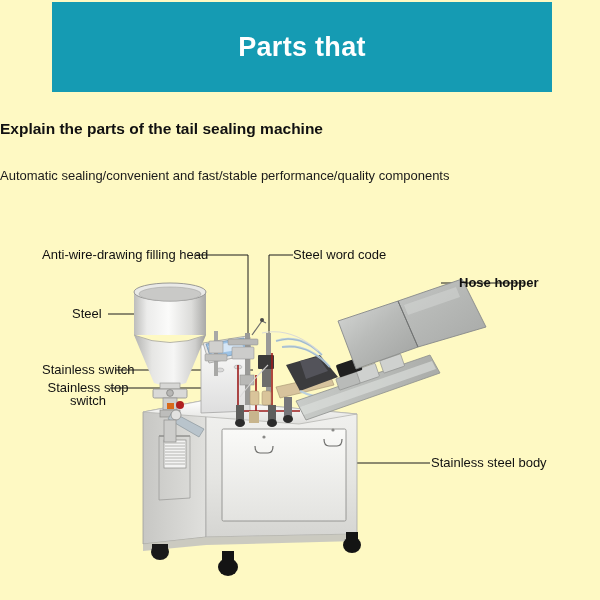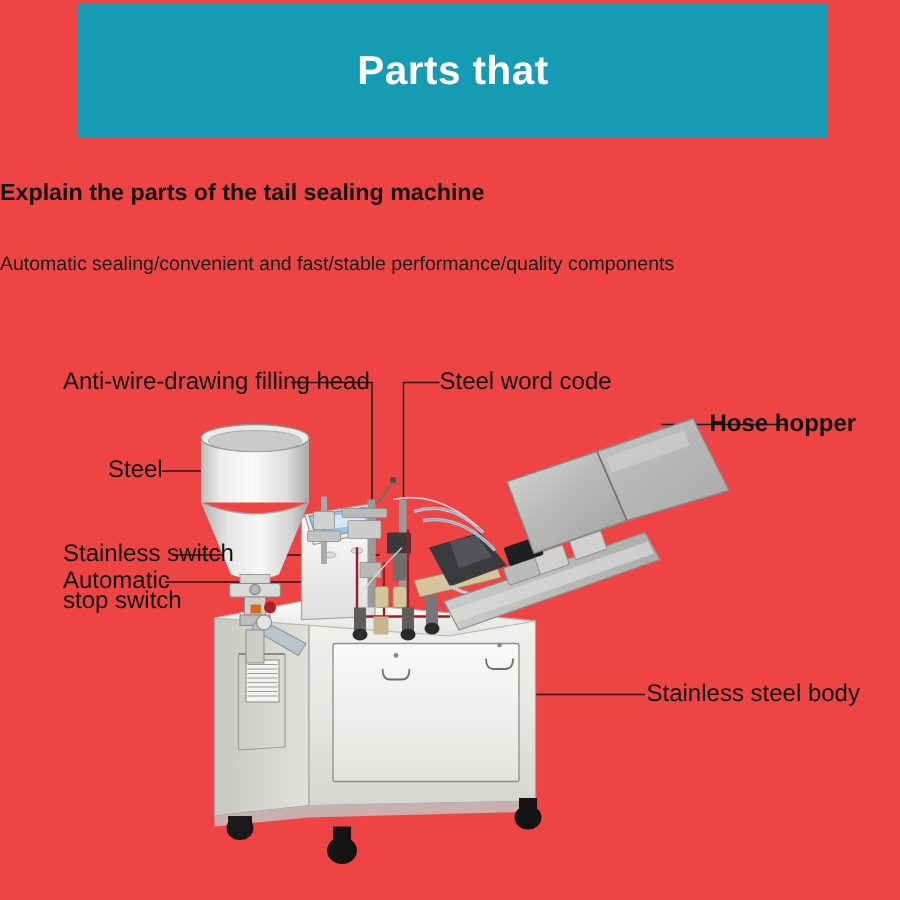--- a/index.html
+++ b/index.html
@@ -4,21 +4,21 @@
 <title>Parts that</title>
 <style>
   html,body{margin:0;padding:0;}
   body{
     width:600px;height:600px;
     background:#ffffff;
     font-family:"Liberation Sans", sans-serif;
     overflow:hidden;
     position:relative;
   }
-  #page{position:relative;width:600px;height:600px;background:#ef4444;overflow:hidden;}
+  #page{position:relative;width:600px;height:600px;background:#fef9c3;overflow:hidden;}
 
   
   .banner{
     position:absolute;left:52px;top:2px;width:500px;height:90px;
     background:#159bb3;
     display:flex;align-items:center;justify-content:center;
   }
   .banner-title{
     color:#ffffff;
     font-size:27px;
@@ -40,26 +40,27 @@
     font-size:13px;font-weight:normal;color:#1a1a1a;
   }
 
   
   .stage{position:absolute;left:0;top:215px;width:600px;height:385px;}
   .stage svg{display:block;}
 
   
   .lbl{
     position:absolute;
-    font-size:16px;
+    font-size:13px;
     color:#111;
     white-space:nowrap;
     line-height:13px;
-  }
-  .lbl.bold{font-weight:bold;margin-left:14px;}
+    text-align:center;
+  }
+  .lbl.bold{font-weight:bold;}
   .lbl.two{white-space:normal;width:92px;}
 </style>
 </head>
 <body>
 
 <div id="page">
 
   <div class="banner">
     <div class="banner-title">Parts that</div>
   </div>
@@ -301,21 +302,21 @@
         <path d="M268 150 Q250 168 240 182"></path>
       </g>
     </svg>
 
     <div class="lbl" style="left:42px; top:33px;">Anti-wire-drawing filling head</div>
 
     <div class="lbl" style="left:72px; top:92px;">Steel</div>
 
     <div class="lbl" style="left:42px; top:148px;">Stainless switch</div>
 
-    <div class="lbl two" style="left:42px; top:166px;">Automatic stop switch</div>
+    <div class="lbl two" style="left:42px; top:166px;">Stainless stop switch</div>
 
     <div class="lbl" style="left:293px; top:33px;">Steel word code</div>
 
     <div class="lbl bold" style="left:459px; top:61px;">Hose hopper</div>
 
     <div class="lbl" style="left:431px; top:241px;">Stainless steel body</div>
   </div>
 
 </div>
 

